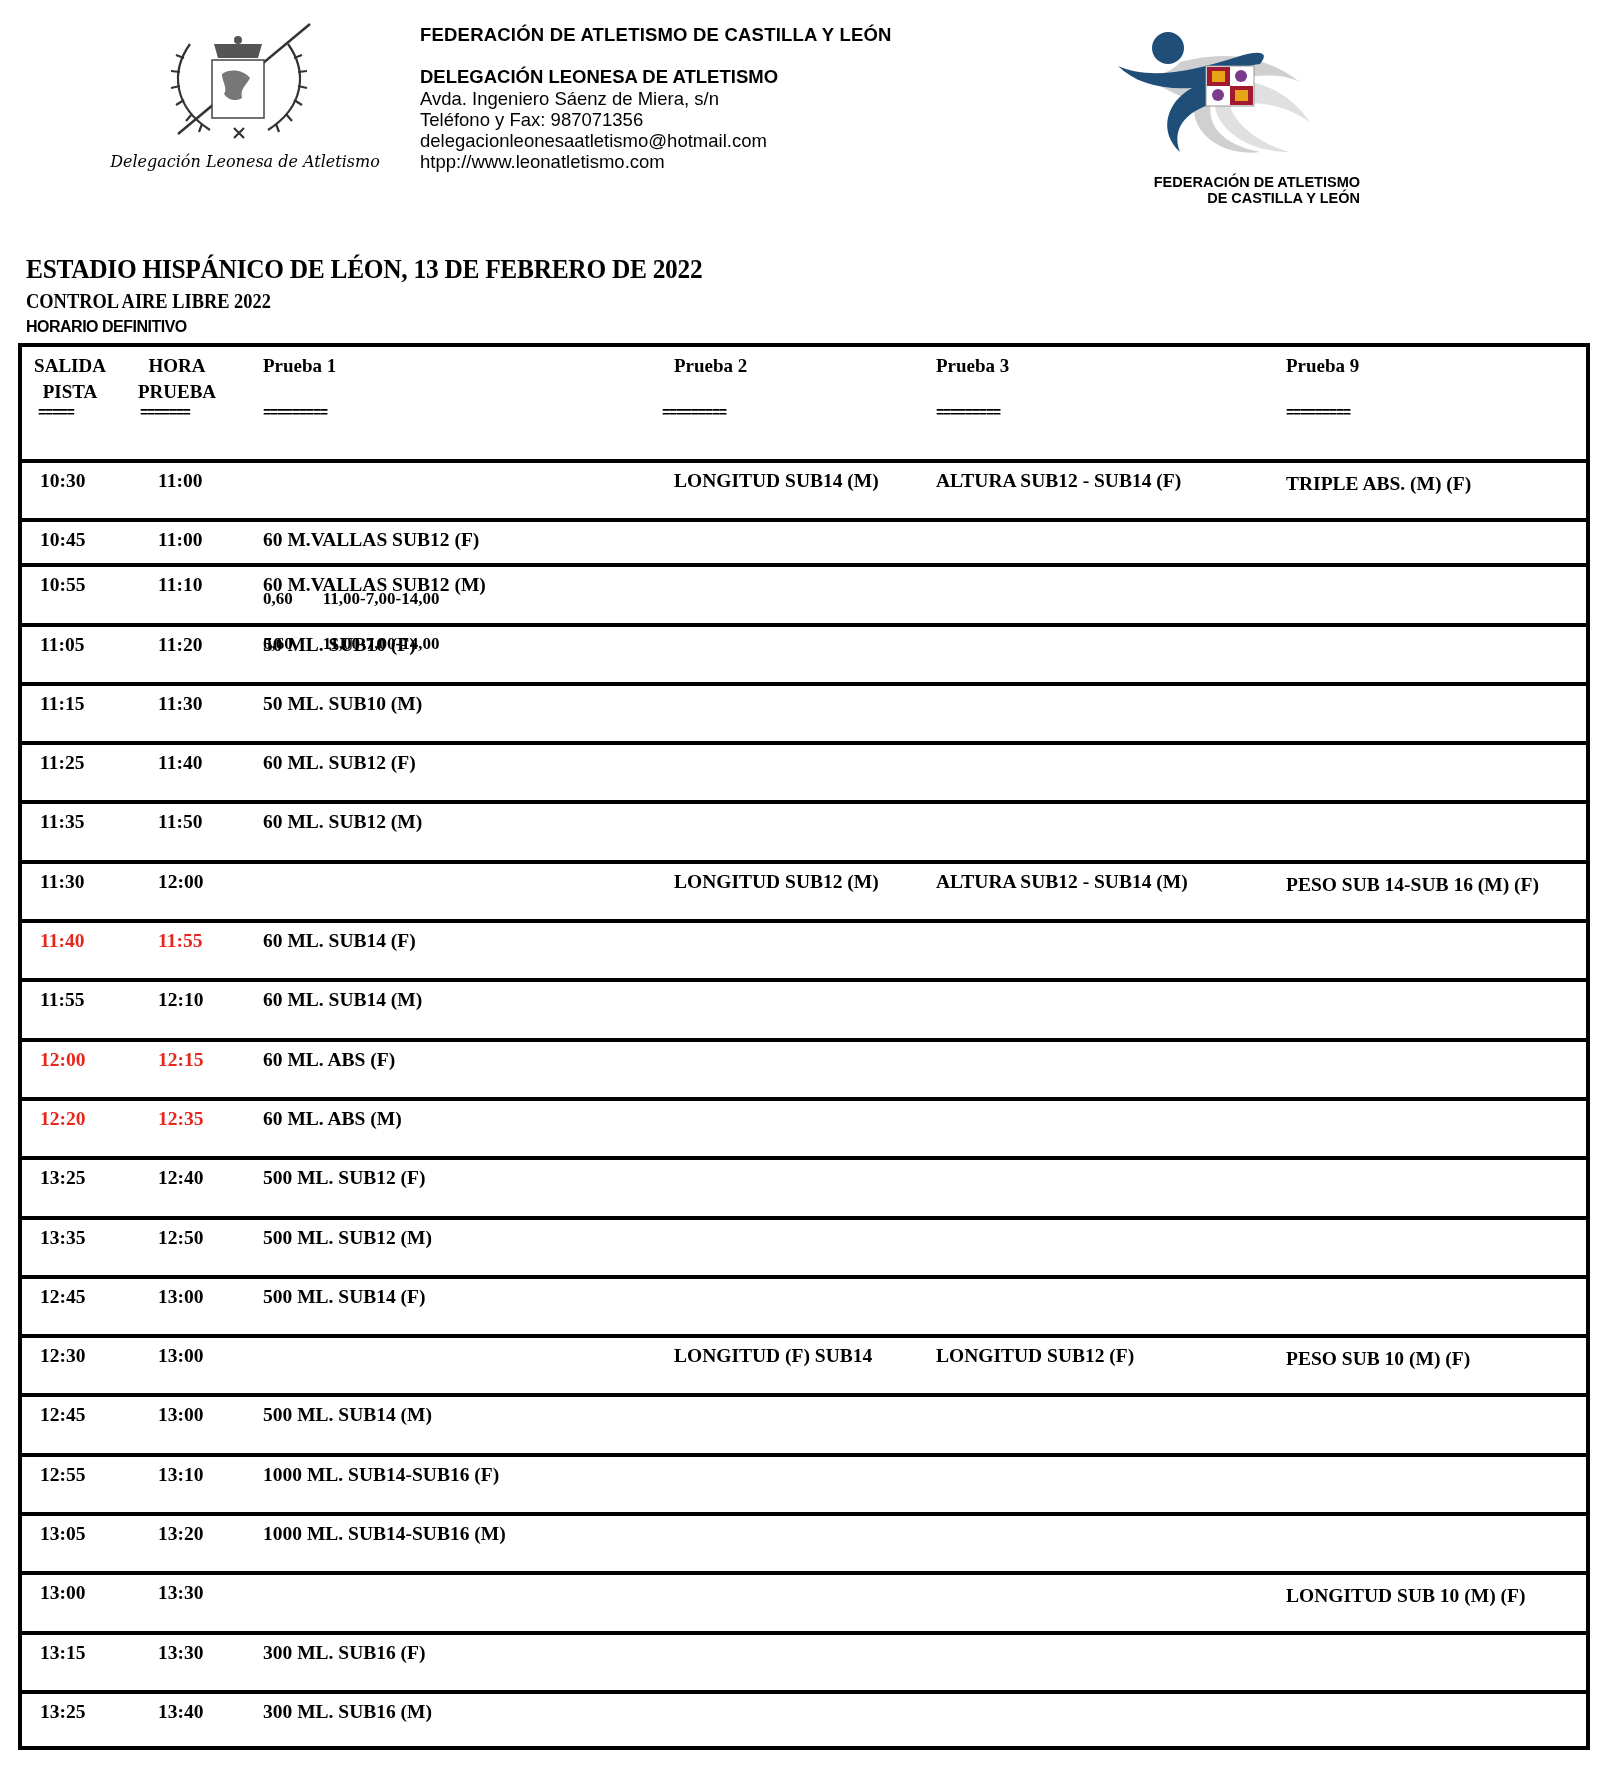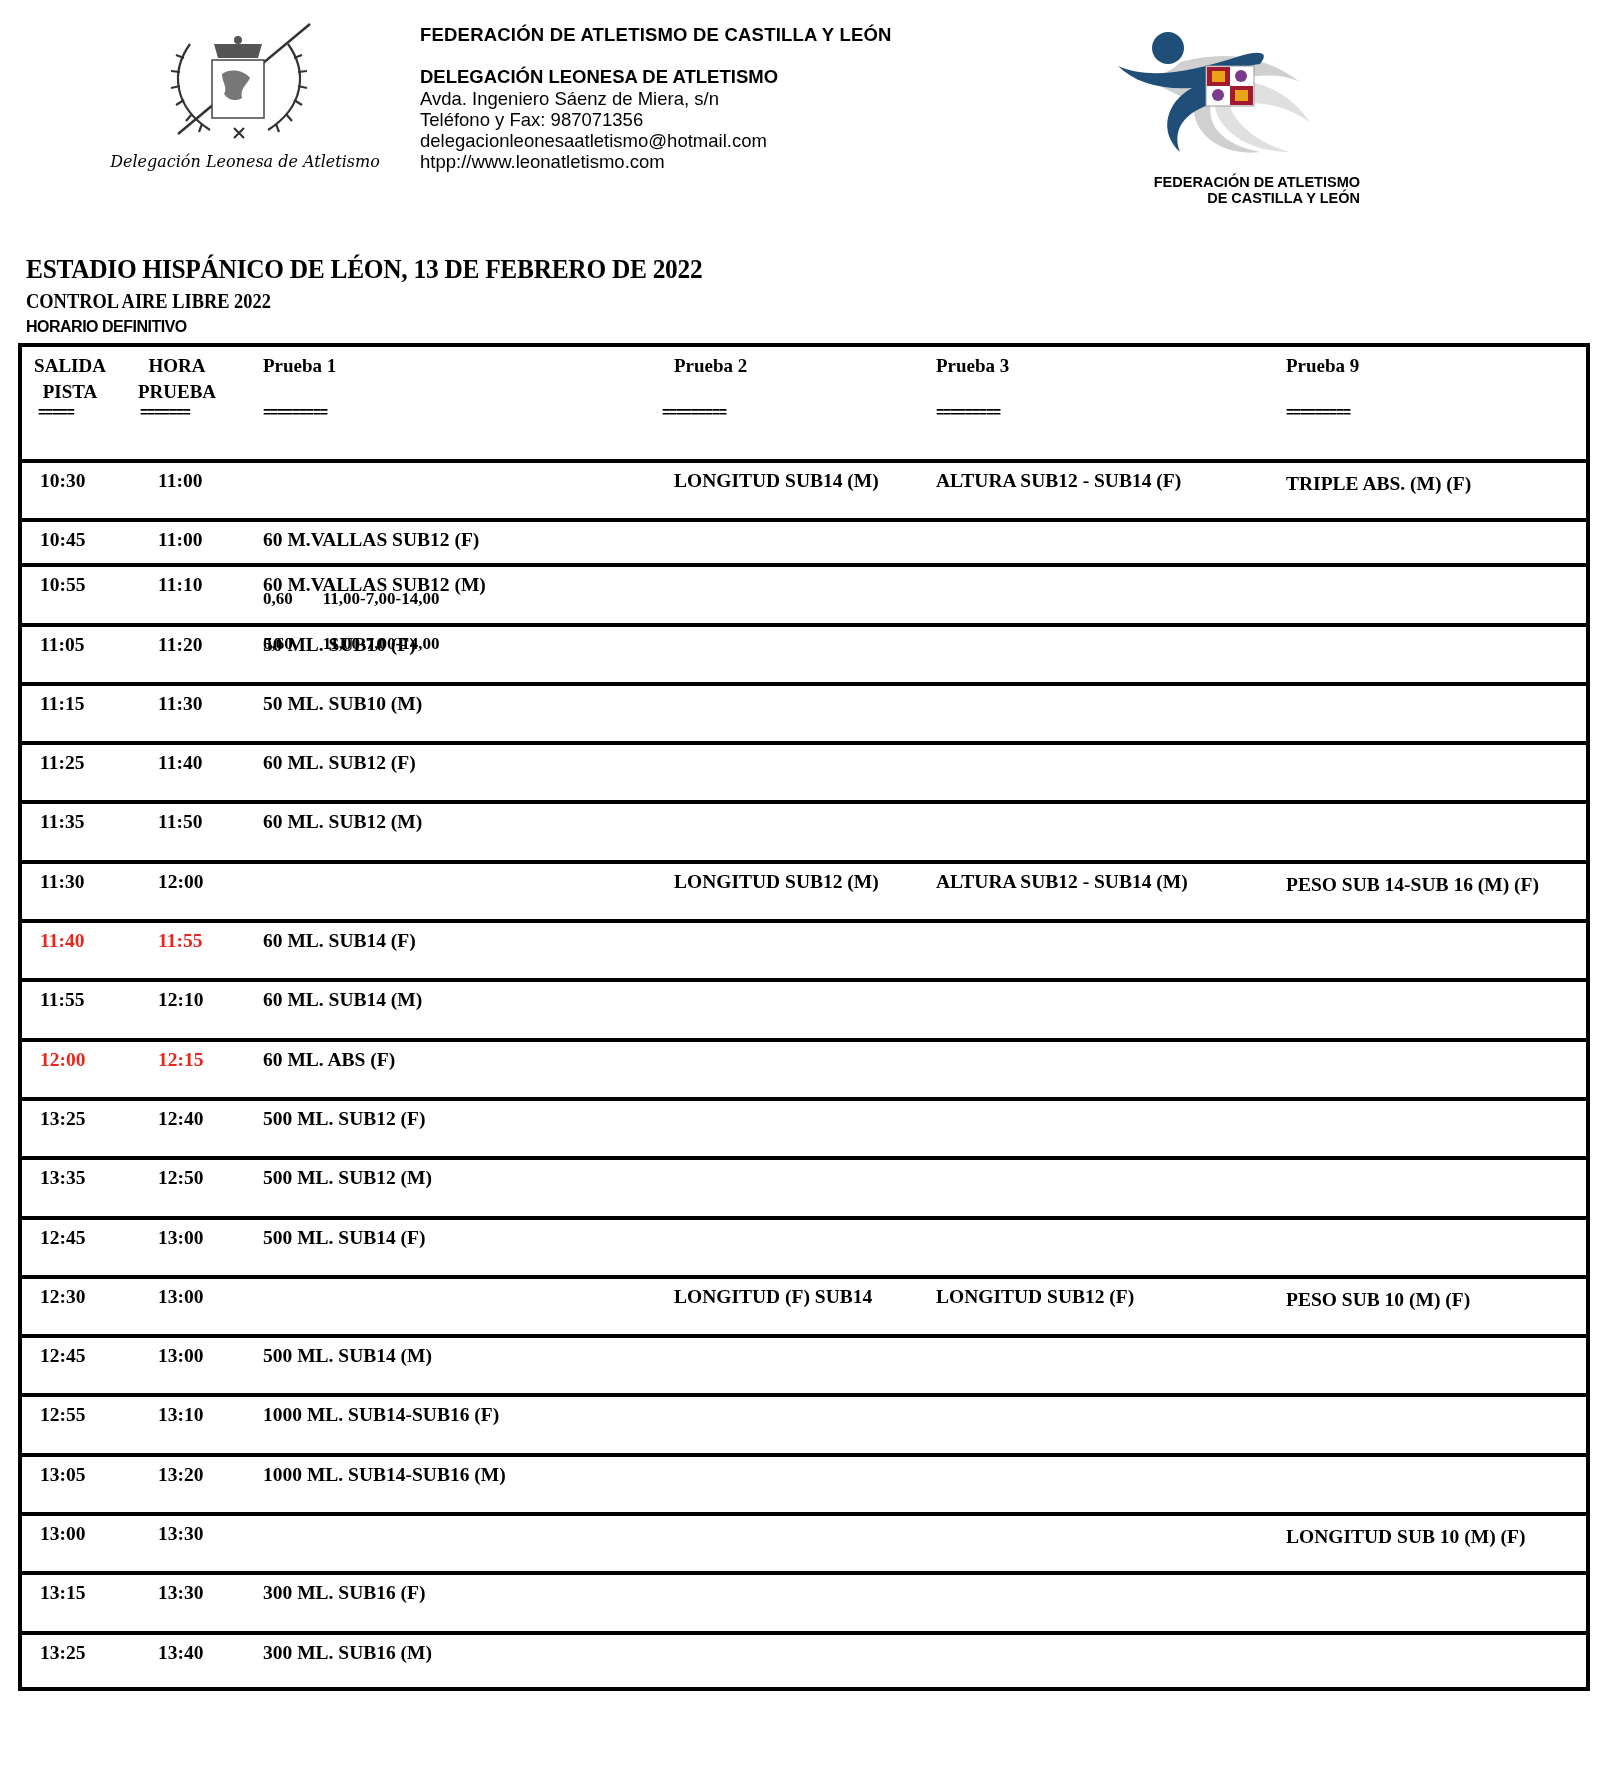--- a/index.html
+++ b/index.html
@@ -205,20 +205,28 @@
     </div>
     <div class="row">
       <div class="cell c0 red">12:00</div>
       <div class="cell c1 red">12:15</div>
       <div class="cell c2">60 ML. ABS (F)</div>
       <div class="cell c3"></div>
       <div class="cell c4"></div>
       <div class="cell c5"></div>
     </div>
     <div class="row">
+      <div class="cell c0 red">12:20</div>
+      <div class="cell c1 red">12:35</div>
+      <div class="cell c2">60 ML. ABS (M)</div>
+      <div class="cell c3"></div>
+      <div class="cell c4"></div>
+      <div class="cell c5"></div>
+    </div>
+    <div class="row">
       <div class="cell c0">13:25</div>
       <div class="cell c1">12:40</div>
       <div class="cell c2">500 ML. SUB12 (F)</div>
       <div class="cell c3"></div>
       <div class="cell c4"></div>
       <div class="cell c5"></div>
     </div>
     <div class="row">
       <div class="cell c0">13:35</div>
       <div class="cell c1">12:50</div>

